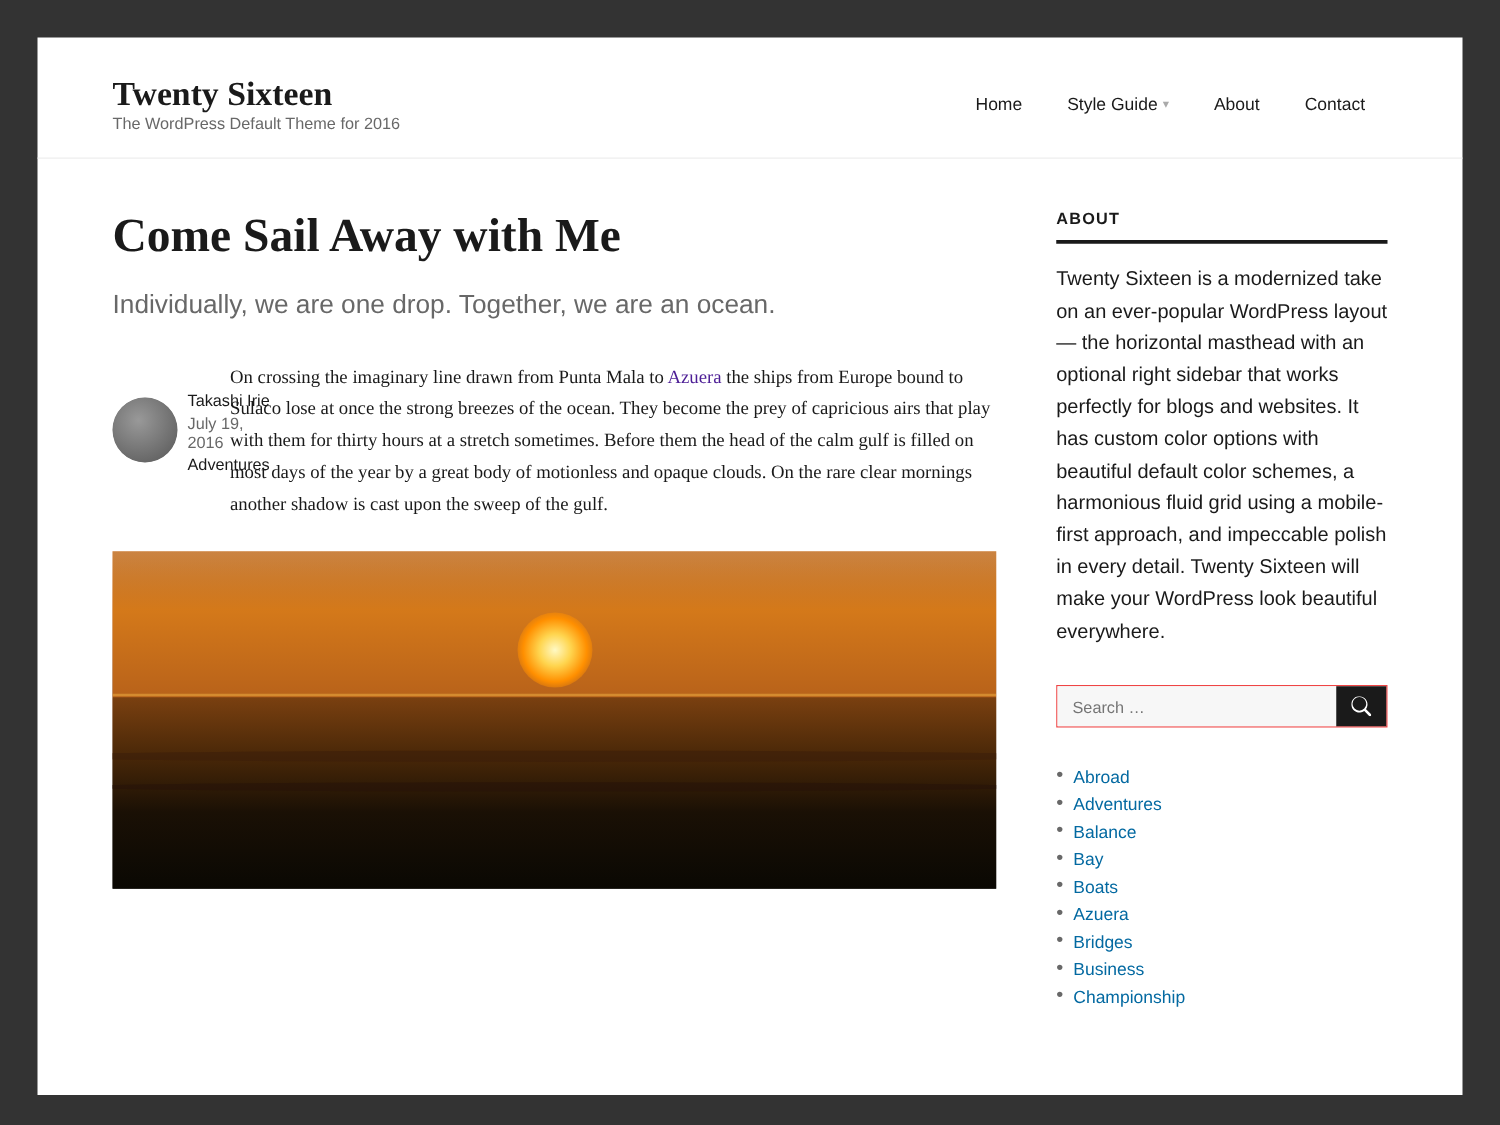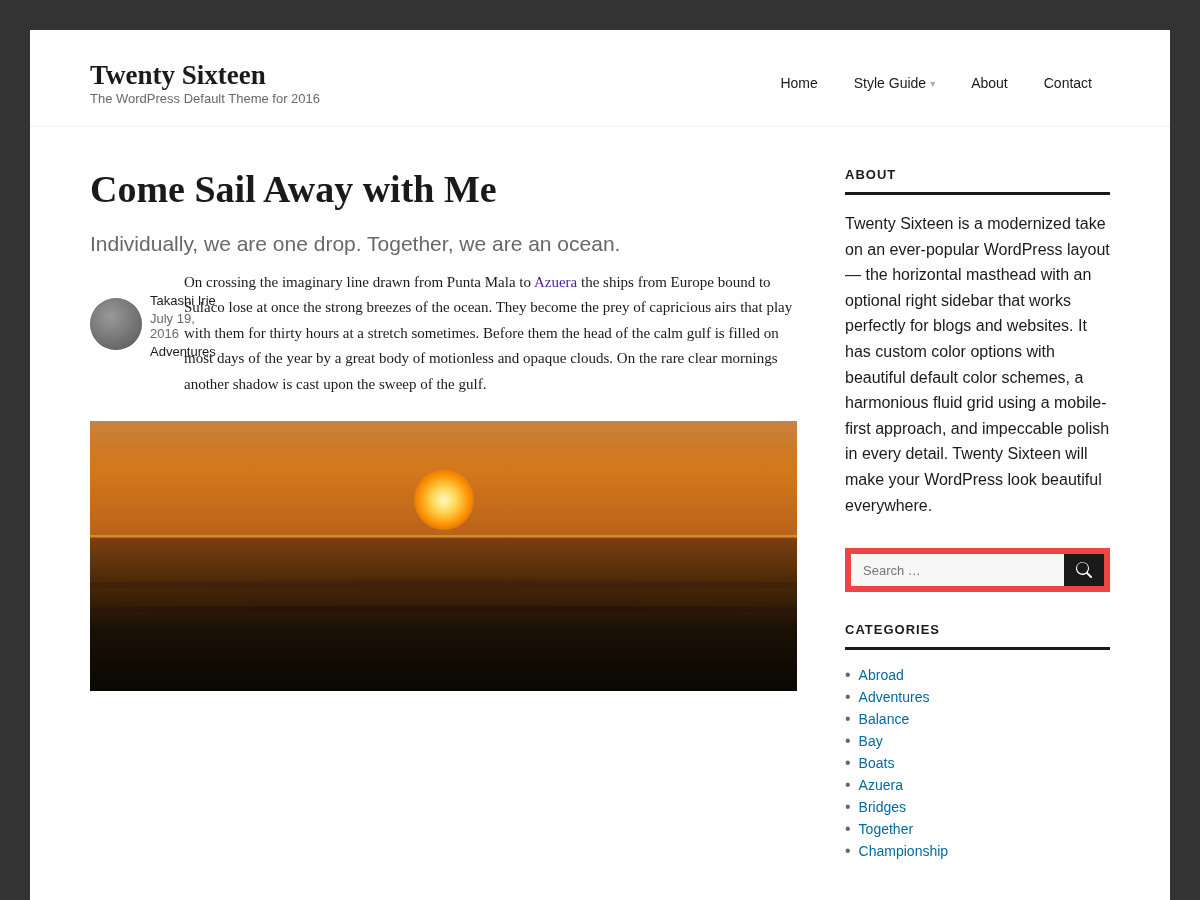--- a/index.html
+++ b/index.html
@@ -77,21 +77,21 @@
       font-weight: 700;
       font-family: 'Georgia', serif;
       line-height: 1.2;
       margin-bottom: 16px;
     }
     .post-subtitle {
       font-size: 21px;
       color: #686868;
       font-family: Arial, sans-serif;
       font-weight: 300;
-      margin-bottom: 12px;
+      margin-bottom: 32px;
       line-height: 1.4;
     }
     .post-meta-row {
       display: flex;
       gap: 24px;
       margin-bottom: 20px;
       align-items: flex-start;
     }
     .author-avatar {
       width: 52px;
@@ -242,21 +242,21 @@
     }
     .sidebar-about-text {
       font-family: Arial, sans-serif;
       font-size: 16px;
       line-height: 1.6;
       color: #1a1a1a;
     }
     
     .search-form {
       display: flex;
-      border: 6px solid #ef4444;
+      border: 1px solid #ef4444;
     }
     .search-input {
       flex: 1;
       padding: 8px 12px;
       font-family: Arial, sans-serif;
       font-size: 13px;
       border: none;
       outline: none;
       background: #f7f7f7;
       color: #686868;
@@ -370,21 +370,20 @@
           <input type="text" class="search-input" placeholder="Search …" style="">
           <button class="search-button">
             <svg class="search-icon-svg" width="16" height="16" viewBox="0 0 16 16">
               <path d="M11.742 10.344a6.5 6.5 0 1 0-1.397 1.398h-.001c.03.04.062.078.098.115l3.85 3.85a1 1 0 0 0 1.415-1.414l-3.85-3.85a1.007 1.007 0 0 0-.115-.099zm-5.242 1.156a5.5 5.5 0 1 1 0-11 5.5 5.5 0 0 1 0 11z"></path>
             </svg>
           </button>
         </div>
       </div>
 
       <div class="sidebar-section">
-        <h2 class="sidebar-section-title">CATEGORIES</h2>
         <ul class="categories-list" id="categories-list">
         <li>
               <span class="cat-bullet">•</span>
               <a href="#">Abroad</a>
             </li>
             <li>
               <span class="cat-bullet">•</span>
               <a href="#">Adventures</a>
             </li>
             <li>
@@ -402,21 +401,21 @@
             <li>
               <span class="cat-bullet">•</span>
               <a href="#">Azuera</a>
             </li>
             <li>
               <span class="cat-bullet">•</span>
               <a href="#">Bridges</a>
             </li>
             <li>
               <span class="cat-bullet">•</span>
-              <a href="#">Together</a>
+              <a href="#">Business</a>
             </li>
             <li>
               <span class="cat-bullet">•</span>
               <a href="#">Championship</a>
             </li>
           </ul>
       </div>
     </aside>
   </div>
 </div>

